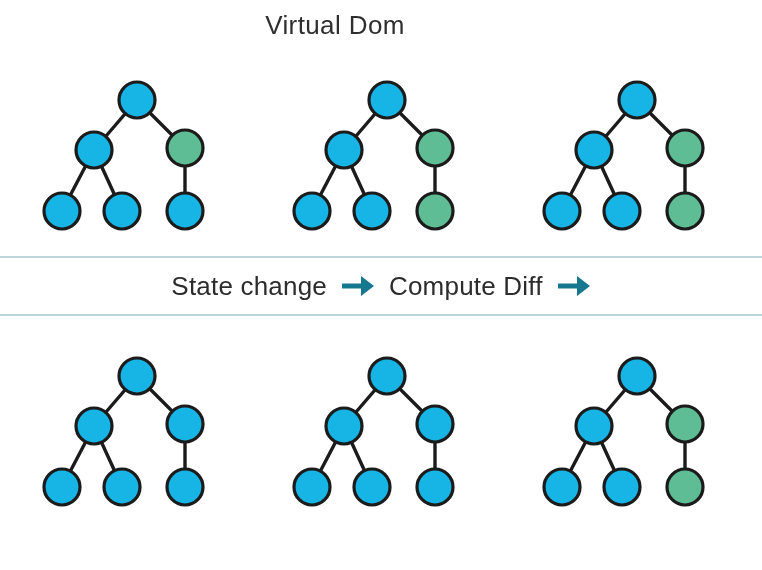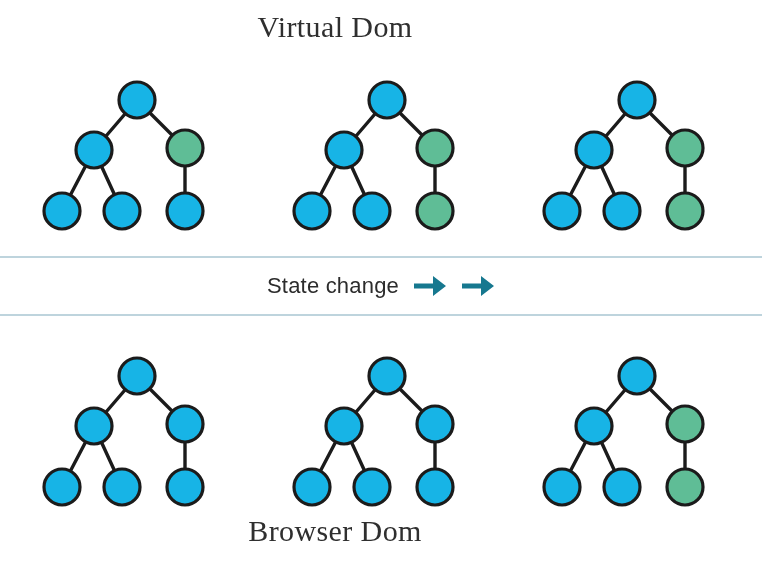--- a/index.html
+++ b/index.html
@@ -21,23 +21,23 @@
     inset: 0;
     width: 762px;
     height: 570px;
   }
 
   .title {
     position: absolute;
     left: 0;
     width: 670px;
     text-align: center;
-    font-family: Liberation Serif, serif;
+    font-family: Liberation Sans, sans-serif;
     font-weight: 300;
-    font-size: 30px;
+    font-size: 26px;
     letter-spacing: 0.4px;
     color: #2f2f2f;
     white-space: nowrap;
   }
   #title-virtual-dom { top: 10px; }
   #title-browser-dom { top: 514px; }
 
   
   .process-band {
     position: absolute;
@@ -50,21 +50,21 @@
     border-bottom: 2px solid #bed4dd;
     background: #ffffff;
     display: flex;
     align-items: center;
     justify-content: center;
     gap: 14px;
   }
   .process-step {
     font-family: "Liberation Sans", sans-serif;
     font-weight: 300;
-    font-size: 22px;
+    font-size: 26px;
     color: #2c2c2c;
     white-space: nowrap;
     letter-spacing: 0.2px;
   }
   .process-arrow {
     display: inline-flex;
     align-items: center;
     justify-content: center;
     width: 34px;
     height: 30px;
@@ -178,24 +178,24 @@
 
   <div class="process-band">
     <span class="process-step">State change</span>
 
     <span class="process-arrow">
       <svg width="34" height="26" viewBox="0 0 34 26" aria-hidden="true">
         <path d="M1 10.5 H20 V3 L33 13 L20 23 V15.5 H1 Z" fill="#16788f"></path>
       </svg>
     </span>
 
+    <span class="process-step">Compute Diff</span>
 
     <span class="process-arrow">
       <svg width="34" height="26" viewBox="0 0 34 26" aria-hidden="true">
         <path d="M1 10.5 H20 V3 L33 13 L20 23 V15.5 H1 Z" fill="#16788f"></path>
       </svg>
     </span>
 
   </div>
 
-  <div class="title" id="title-browser-dom">Browser Dom</div>
 
 </div>
 
 </body></html>

